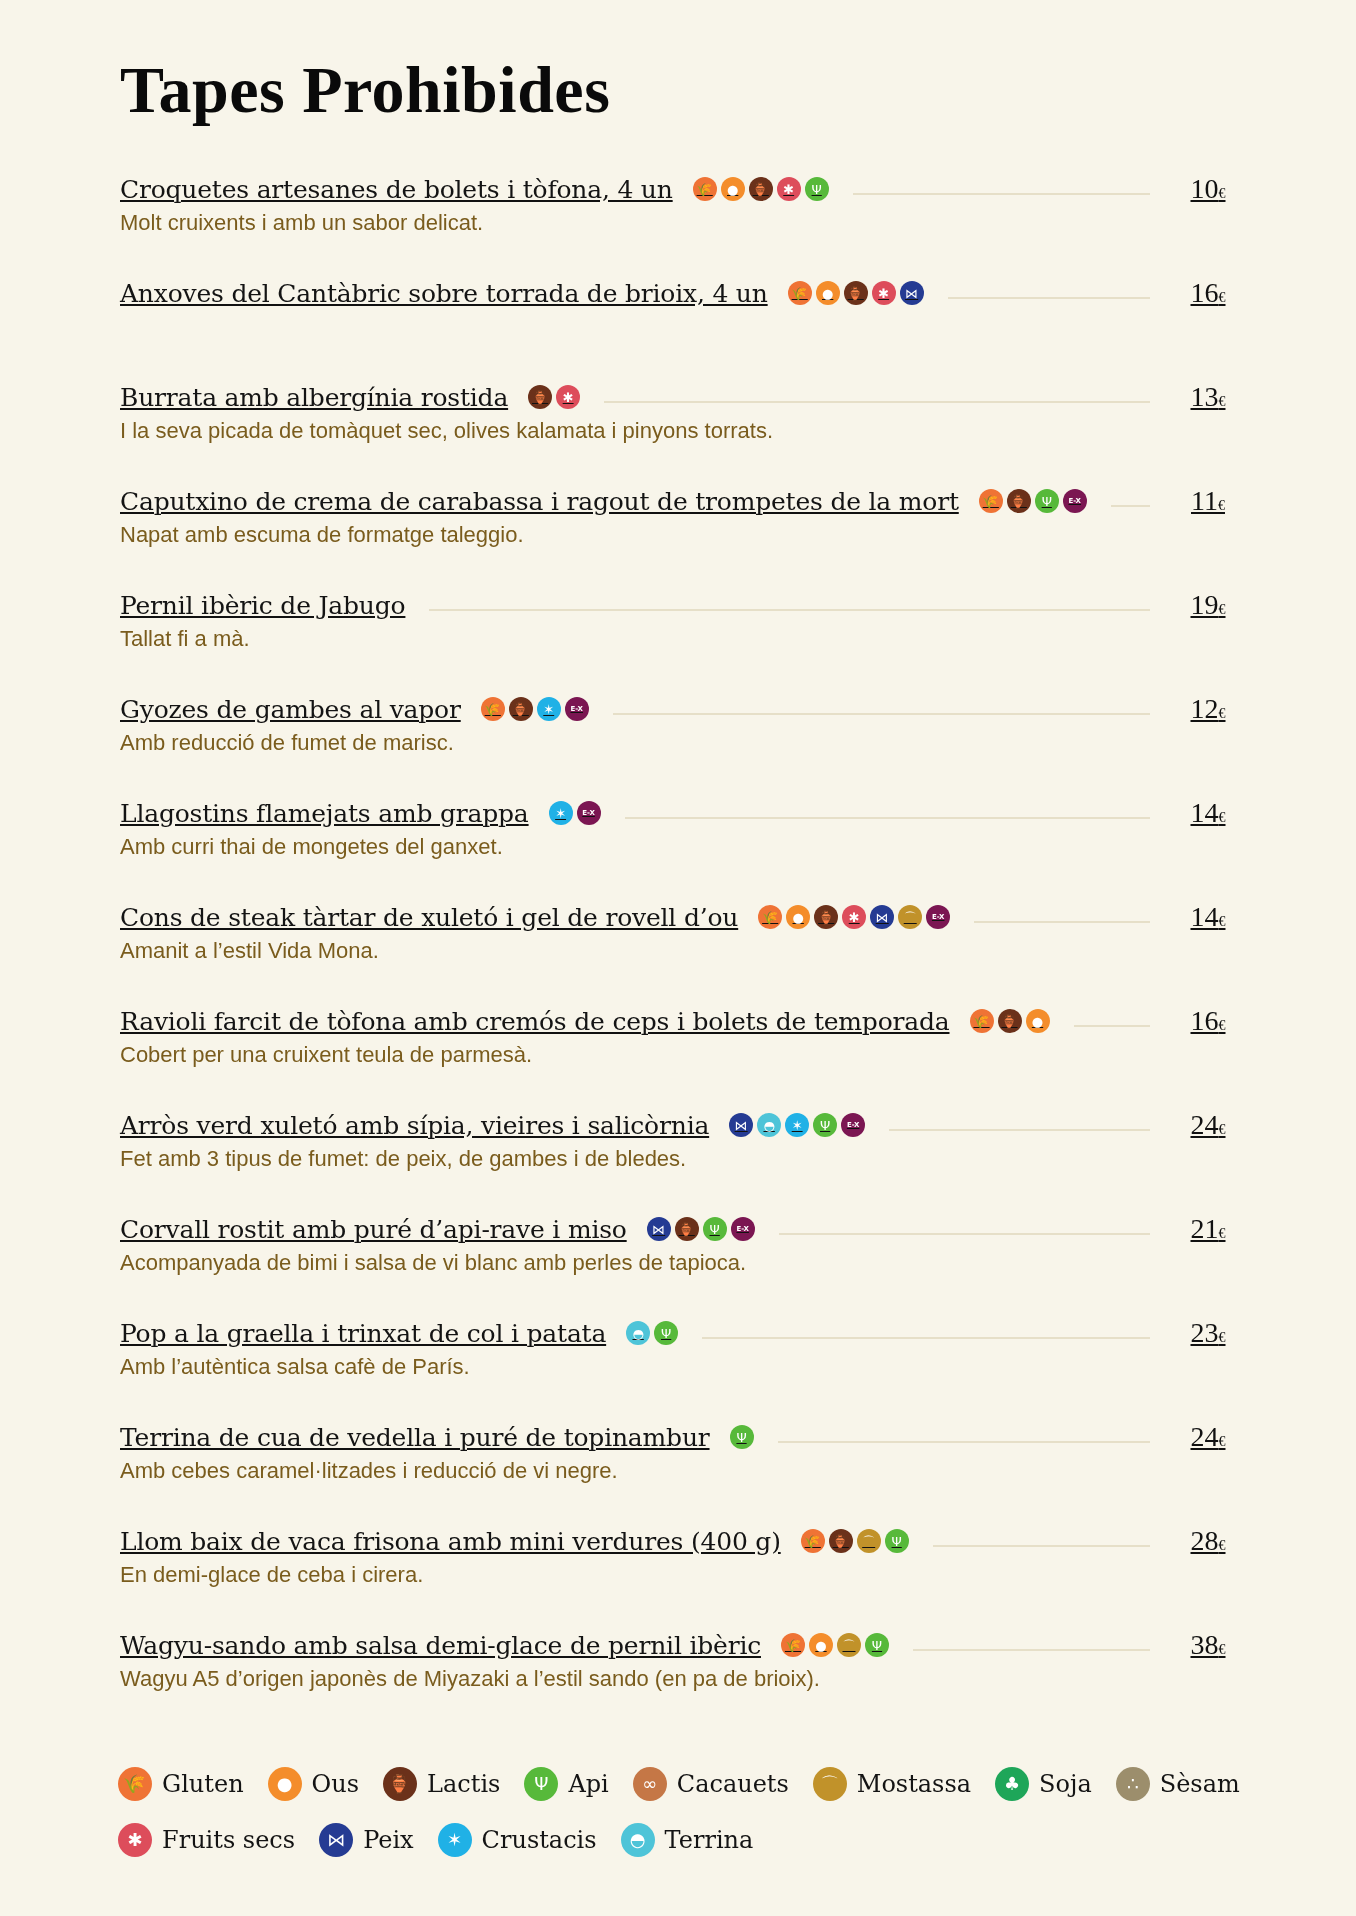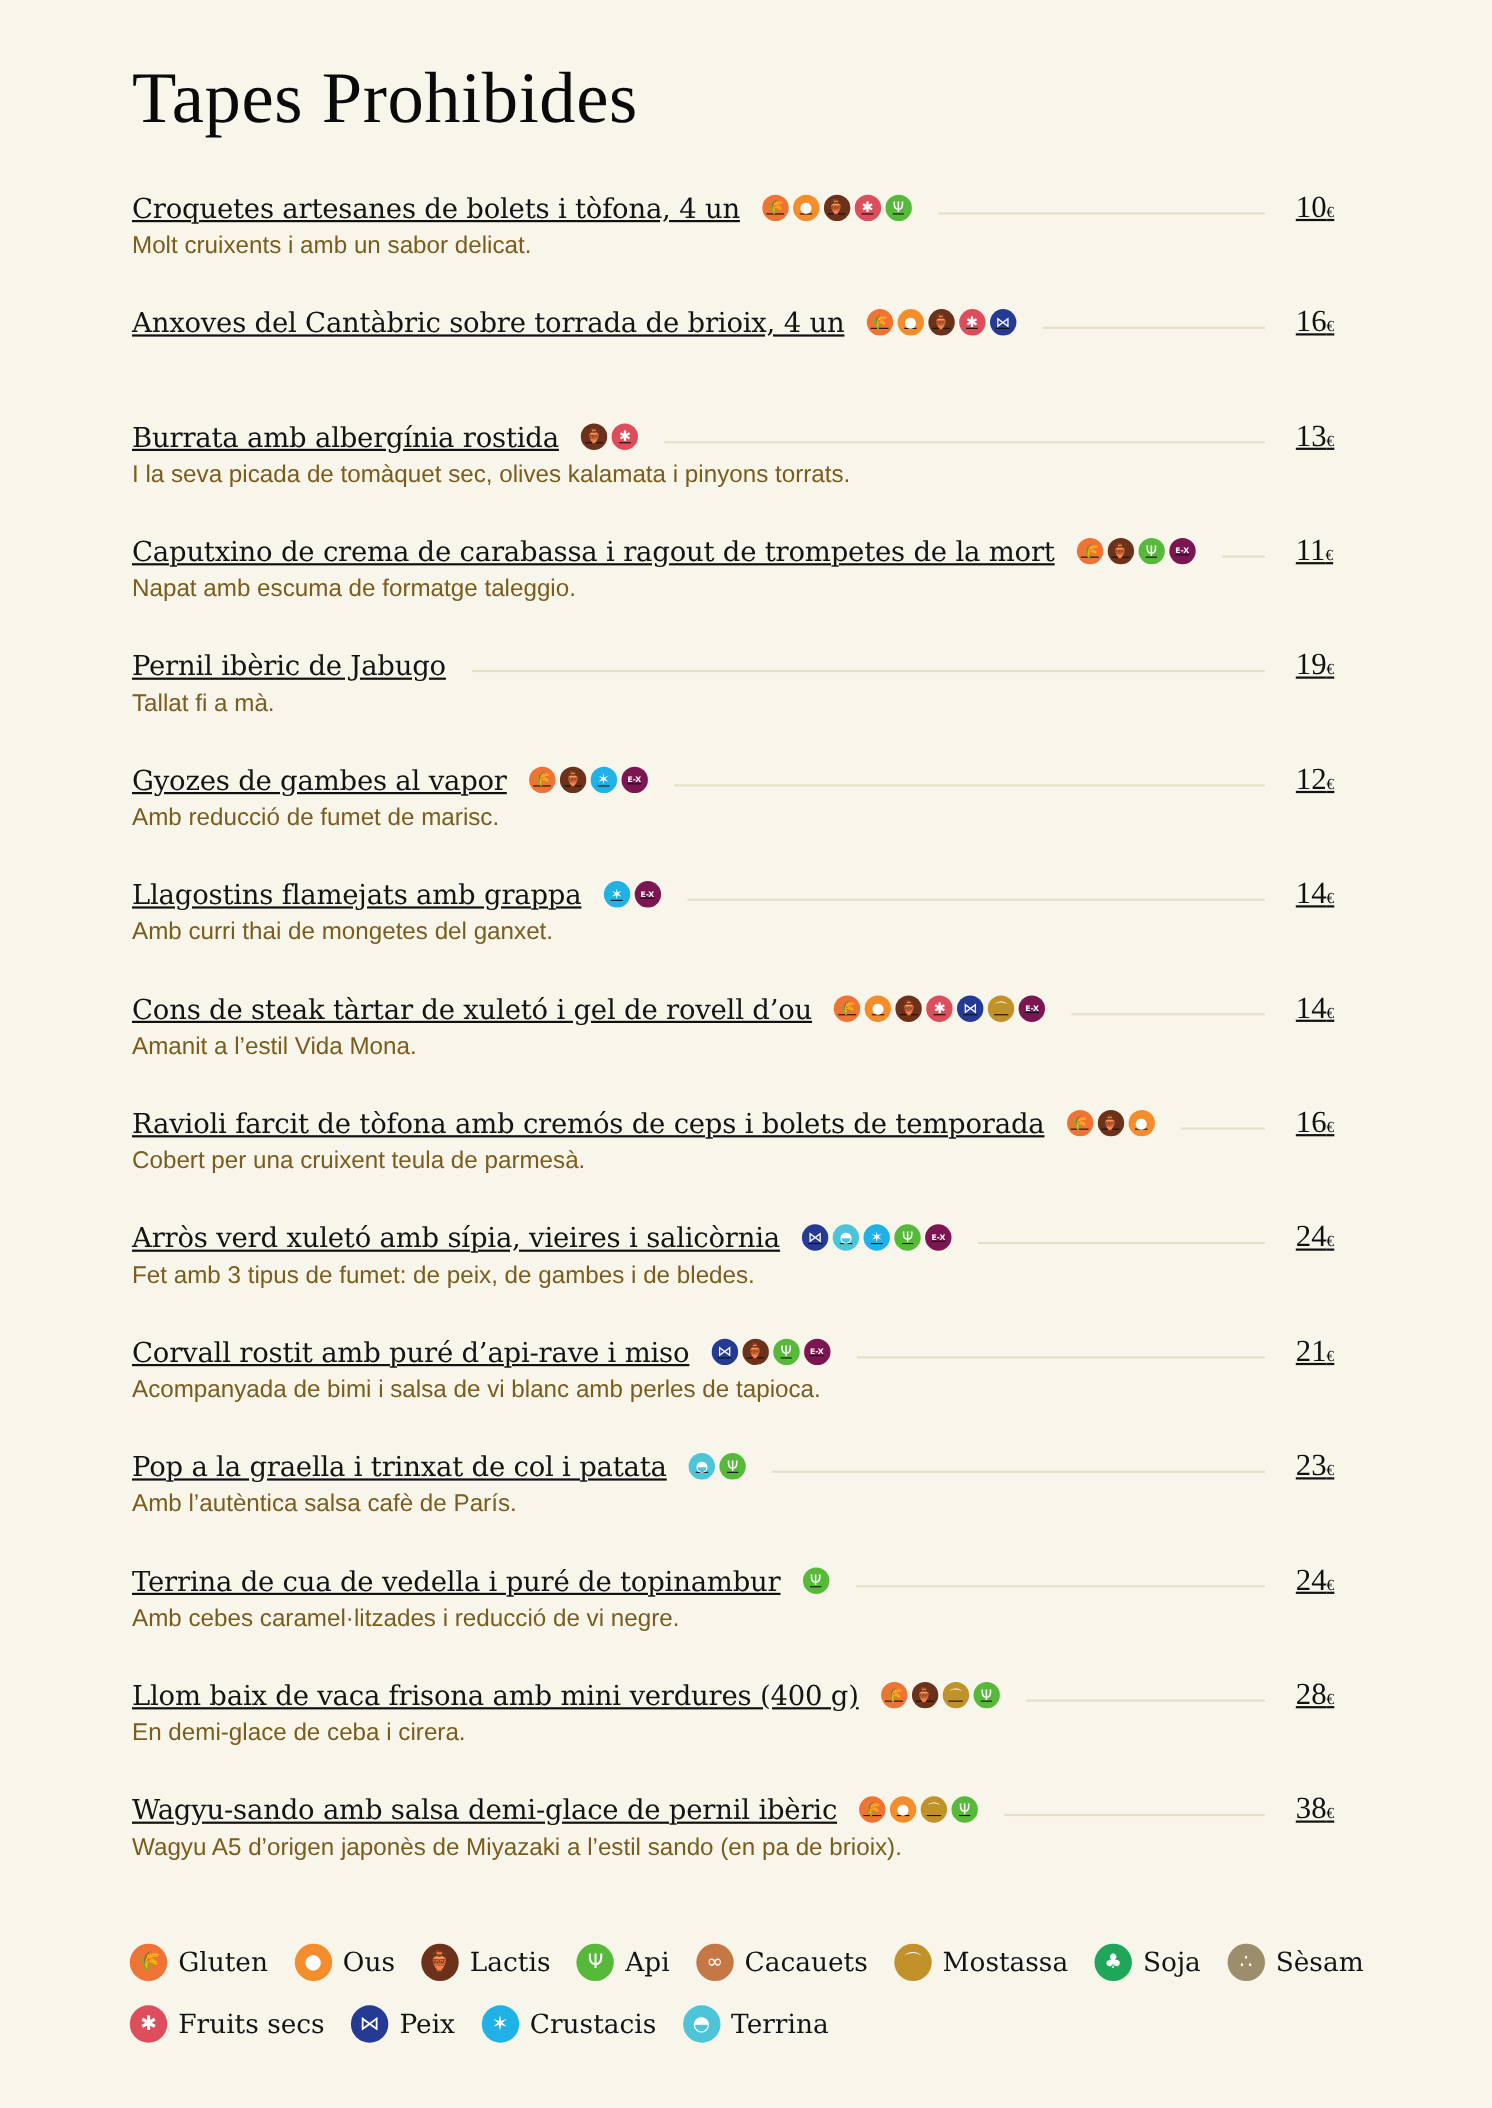--- a/index.html
+++ b/index.html
@@ -6,41 +6,41 @@
   body {
     width:1356px; height:1916px; overflow:hidden;
     background:#f8f5ea;
     font-family:"DejaVu Serif", serif;
     color:#111;
     position:relative;
   }
   .title {
     position:absolute; left:120px; top:52px;
     font-family:"Liberation Serif", serif;
-    font-weight:normal; font-size:66px; letter-spacing:0.5px;
+    font-weight:bold; font-size:66px; letter-spacing:0.5px;
     margin:0; color:#0a0a0a;text-align:center;
   }
   .menu { position:absolute; left:120px; top:170px; width:1118px; }
   .item { position:relative; height:104px; }
   .row { display:flex; align-items:center; height:38px;text-decoration:underline; }
   .name {
     font-family:"DejaVu Serif", serif; font-size:25px; color:#141414;
     white-space:nowrap; letter-spacing:-0.2px;
   }
   .icons { display:flex; gap:4px; margin-left:20px; flex:none; }
   .icon {
     width:24px; height:24px; border-radius:50%;
     display:flex; align-items:center; justify-content:center;
     color:#fff; font-size:13px; line-height:1; flex:none;
     font-family:"DejaVu Sans", sans-serif;
   }
   .leader { flex:1; height:2px; background:#e6dfc8; margin:10px 28px 0 24px; min-width:0; }
   .price {
     font-family:"Liberation Serif", serif; font-size:28px; color:#111; flex:none;
-    width:60px; text-align:left;
+    width:60px; text-align:center;
   }
   .price .eur { font-size:14px; }
   .desc {
     font-family:"Liberation Sans", sans-serif; font-size:22px; color:#7a5c1d;
     margin-top:2px; white-space:nowrap;
   }
   .legend { position:absolute; left:118px; top:1756px; width:1140px; }
   .legend-row { display:flex; align-items:center; height:56px; }
   .legend-item { display:flex; align-items:center; margin-right:24px; }
   .legend-item .icon { width:34px; height:34px; font-size:18px; margin-right:10px; }

